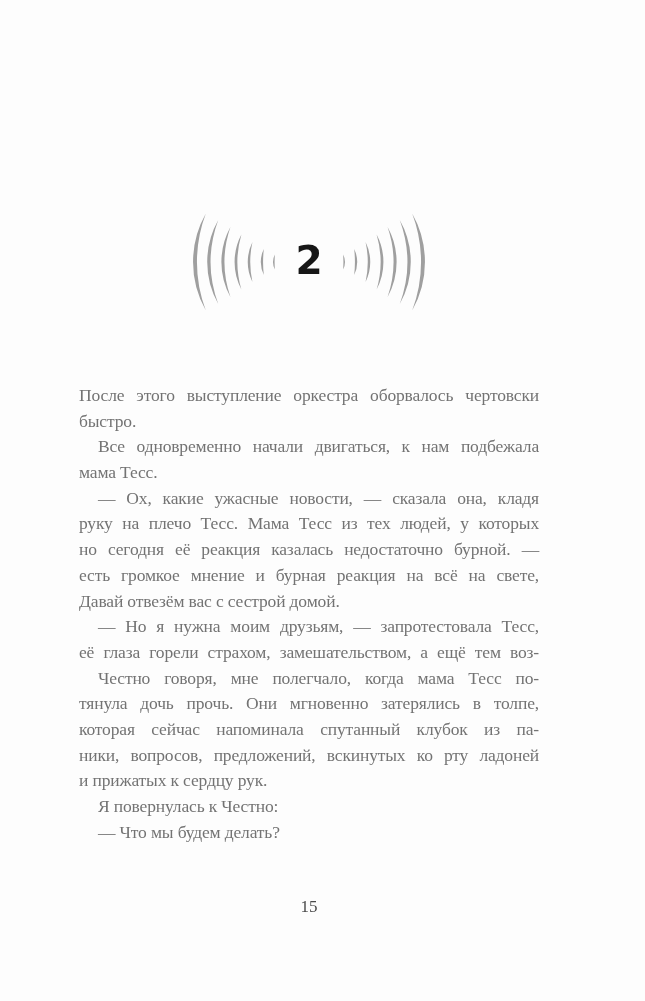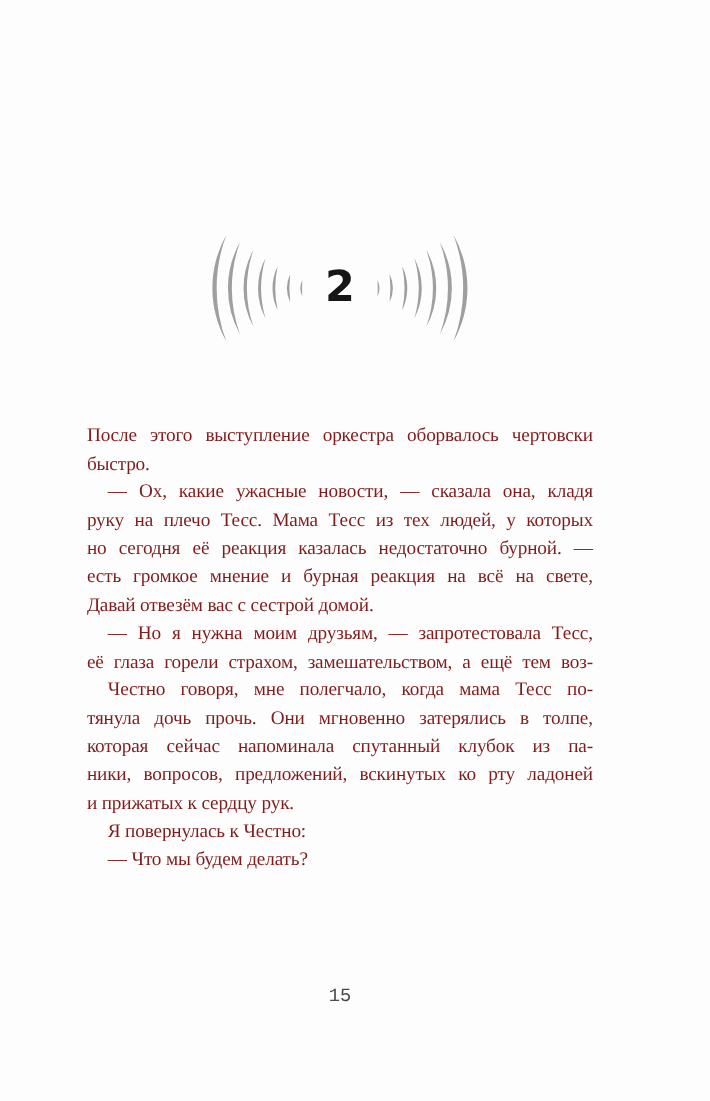--- a/index.html
+++ b/index.html
@@ -93,24 +93,28 @@
         <path d="M 201.56 17.00 A 72.24 72.24 0 0 1 201.56 87.00 A 107.73 107.73 0 0 0 201.56 17.00 Z" fill="#9f9f9f"></path>
         <path d="M 44.44 17.00 A 72.24 72.24 0 0 0 44.44 87.00 A 107.73 107.73 0 0 1 44.44 17.00 Z" fill="#9f9f9f"></path>
         <path d="M 213.75 10.00 A 85.53 85.53 0 0 1 213.75 94.00 A 121.77 121.77 0 0 0 213.75 10.00 Z" fill="#9f9f9f"></path>
         <path d="M 32.25 10.00 A 85.53 85.53 0 0 0 32.25 94.00 A 121.77 121.77 0 0 1 32.25 10.00 Z" fill="#9f9f9f"></path>
         <path d="M 226.17 3.50 A 98.41 98.41 0 0 1 226.17 100.50 A 136.87 136.87 0 0 0 226.17 3.50 Z" fill="#9f9f9f"></path>
         <path d="M 19.83 3.50 A 98.41 98.41 0 0 0 19.83 100.50 A 136.87 136.87 0 0 1 19.83 3.50 Z" fill="#9f9f9f"></path>
       </svg>
     <span class="chapter-num" style="color: rgb(22, 22, 22);">2</span>
   </div>
 
-  <div class="text-block" id="text-block" style="color: #7f1d1d;">
+  <div class="text-block" id="text-block" style="color: #737373;">
       <div class="paragraph">
         <div class="line jl">После этого выступление оркестра оборвалось чертовски</div>
         <div class="line">быстро.</div>
+      </div>
+      <div class="paragraph">
+        <div class="line jl indent">Все одновременно начали двигаться, к нам подбежала</div>
+        <div class="line">мама Тесс.</div>
       </div>
       <div class="paragraph">
         <div class="line jl indent">— Ох, какие ужасные новости, — сказала она, кладя</div>
         <div class="line jl">руку на плечо Тесс. Мама Тесс из тех людей, у которых</div>
         <div class="line jl">но сегодня её реакция казалась недостаточно бурной. —</div>
         <div class="line jl">есть громкое мнение и бурная реакция на всё на свете,</div>
         <div class="line">Давай отвезём вас с сестрой домой.</div>
       </div>
       <div class="paragraph">
         <div class="line jl indent">— Но я нужна моим друзьям, — запротестовала Тесс,</div>
@@ -124,15 +128,15 @@
         <div class="line">и прижатых к сердцу рук.</div>
       </div>
       <div class="paragraph">
         <div class="line indent">Я повернулась к Честно:</div>
       </div>
       <div class="paragraph">
         <div class="line indent">— Что мы будем делать?</div>
       </div>
     </div>
 
-  <div class="page-number" style="color: rgb(74, 74, 74); font-family: Liberation Mono, monospace;">15</div>
+  <div class="page-number" style="color: rgb(74, 74, 74);">15</div>
 
 </div>
 
 </body></html>

